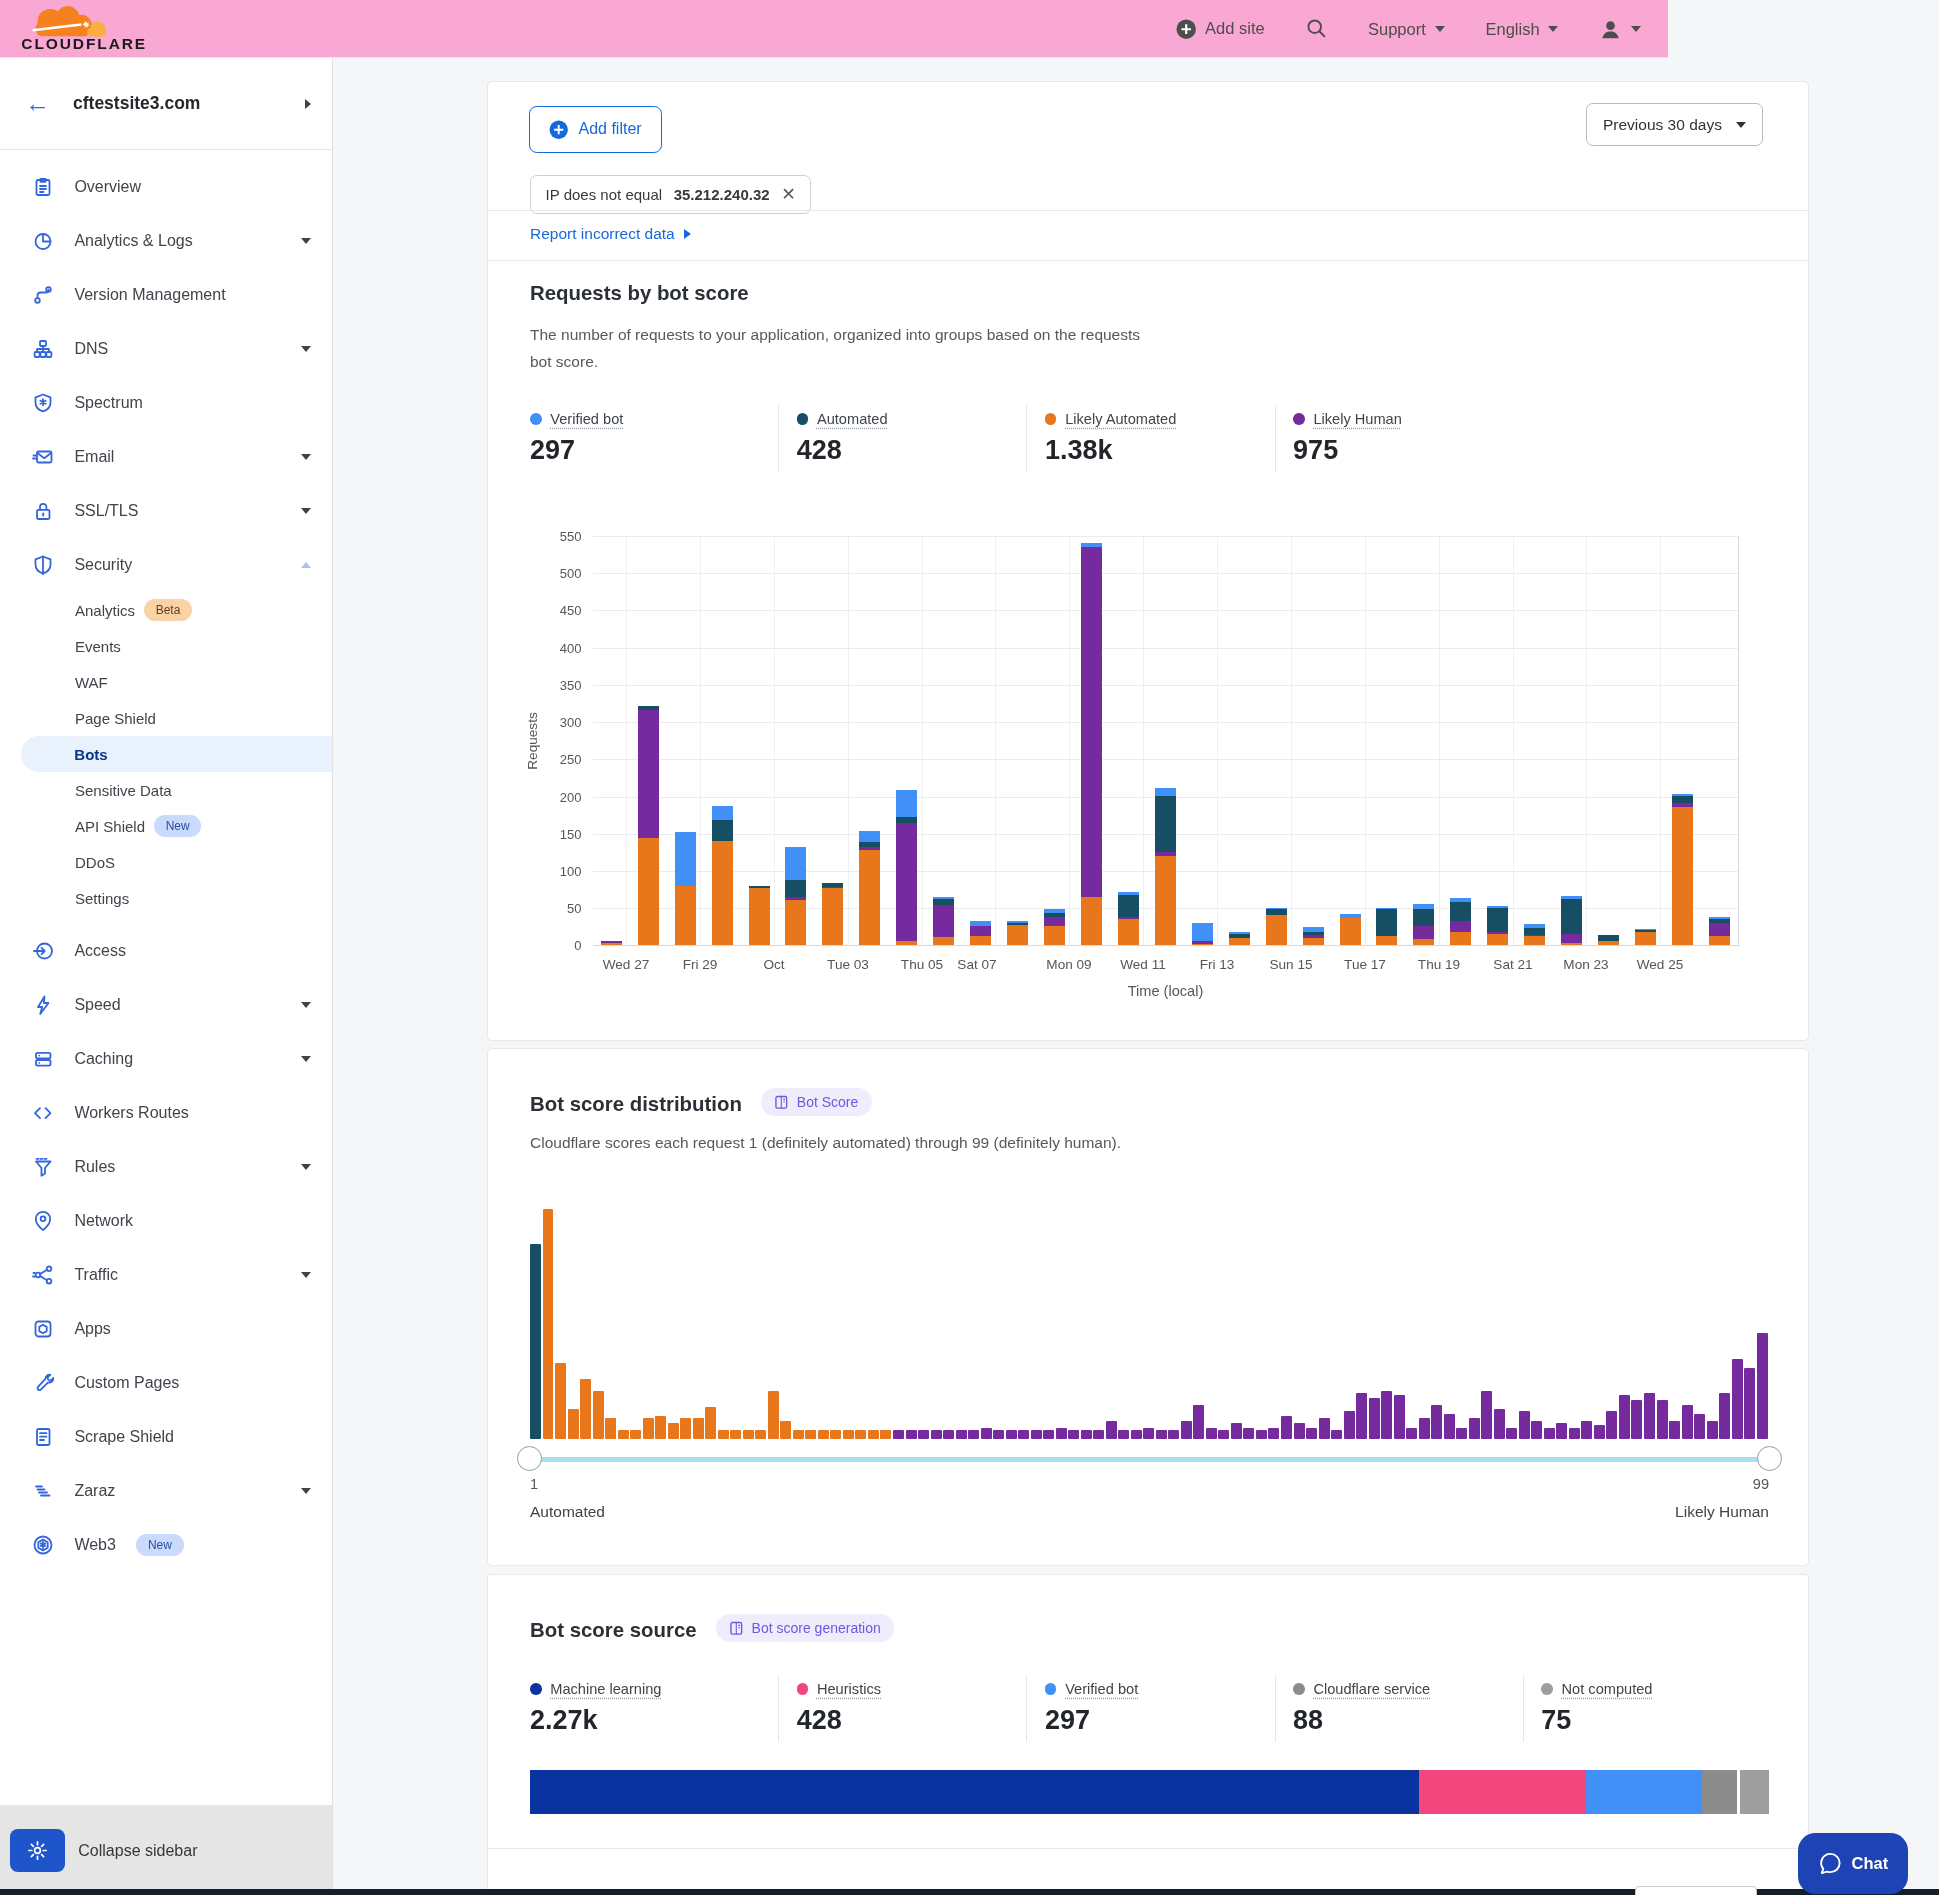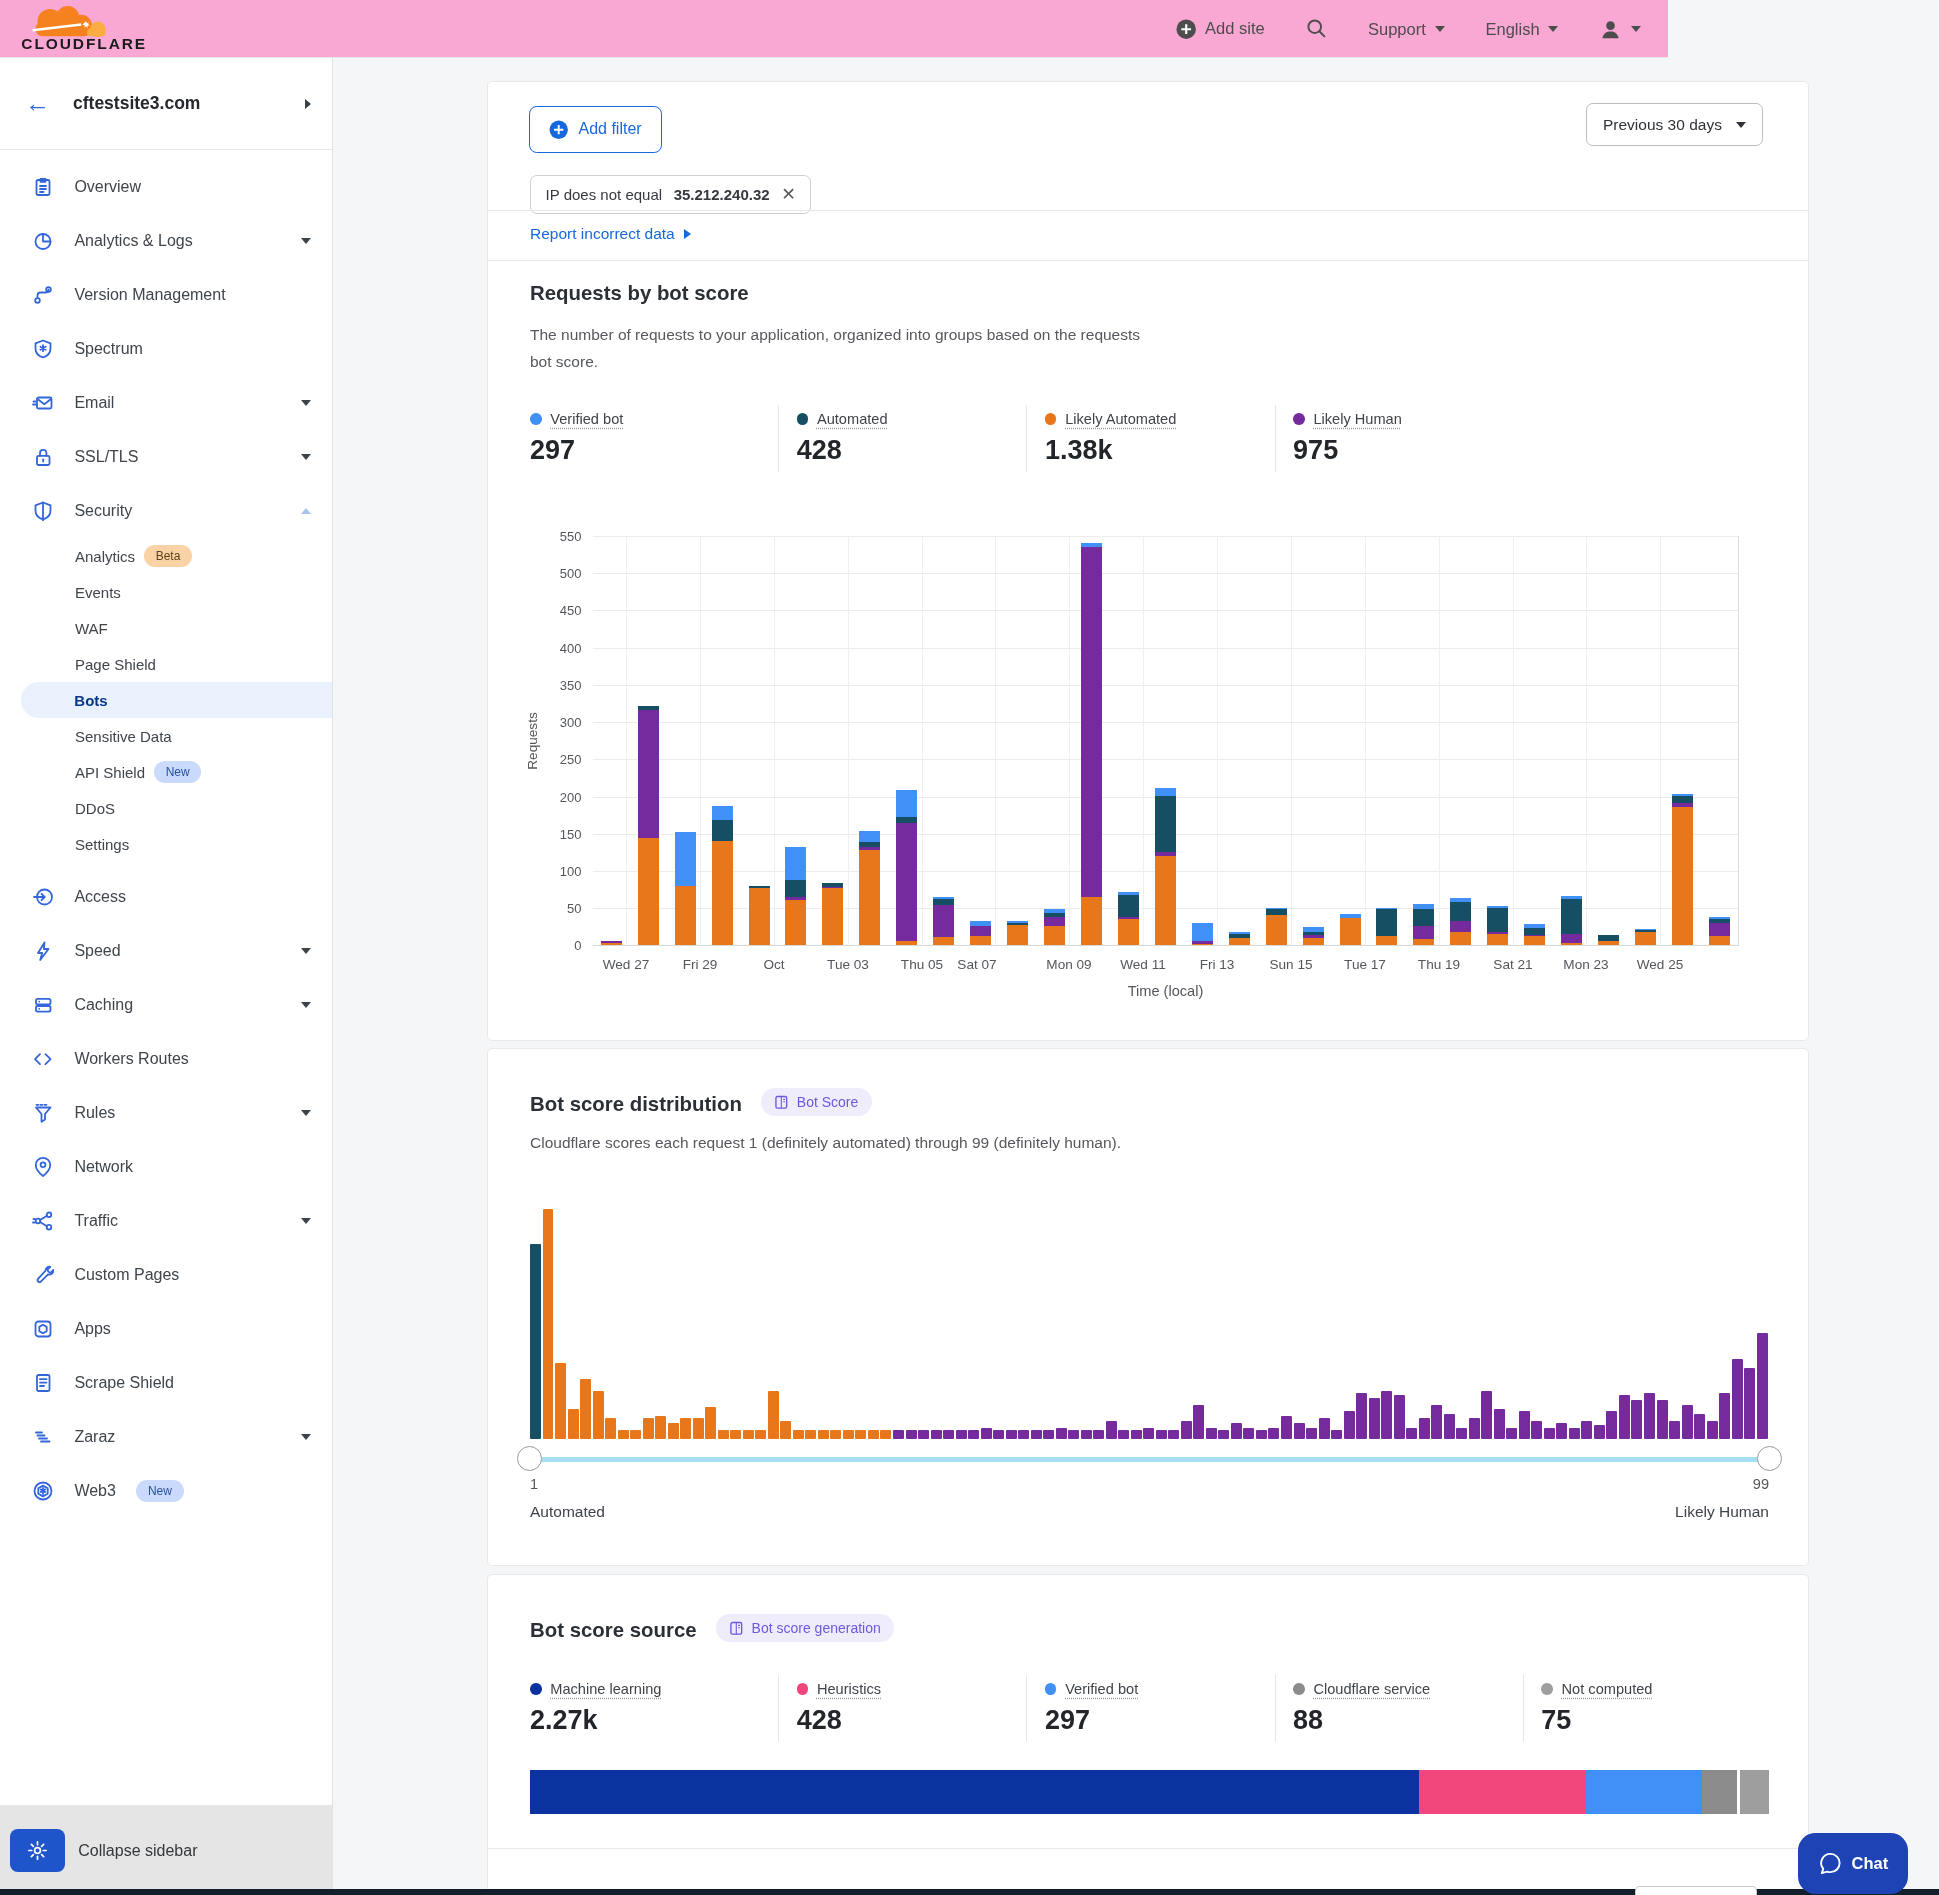--- a/index.html
+++ b/index.html
@@ -181,20 +181,34 @@
               <circle cx="16.5" cy="5.5" r="2.3" fill="none" stroke="#3366D9" stroke-width="1.8" stroke-linecap="round" stroke-linejoin="round"></circle>
               <path d="M5.5 14v-2.5c0-2 1.2-3 3.2-3h4.6c2 0 3.2-1 3.2-3" fill="none" stroke="#3366D9" stroke-width="1.8" stroke-linecap="round" stroke-linejoin="round"></path>
             </svg>
           </span>
           <span>Version Management</span>
           <span class="flexfill"></span>
         </div>
         <div class="nav-item">
           <span class="nav-icon">
             <svg width="22" height="22" viewBox="0 0 22 22">
+              <rect x="8" y="3" width="6" height="5" rx="1" fill="none" stroke="#3366D9" stroke-width="1.8" stroke-linecap="round" stroke-linejoin="round"></rect>
+              <rect x="2.6" y="14" width="5" height="5" rx="1" fill="none" stroke="#3366D9" stroke-width="1.8" stroke-linecap="round" stroke-linejoin="round"></rect>
+              <rect x="8.5" y="14" width="5" height="5" rx="1" fill="none" stroke="#3366D9" stroke-width="1.8" stroke-linecap="round" stroke-linejoin="round"></rect>
+              <rect x="14.4" y="14" width="5" height="5" rx="1" fill="none" stroke="#3366D9" stroke-width="1.8" stroke-linecap="round" stroke-linejoin="round"></rect>
+              <path d="M11 8v3M11 11v3M5.1 14v-3h11.8v3" fill="none" stroke="#3366D9" stroke-width="1.8" stroke-linecap="round" stroke-linejoin="round"></path>
+            </svg>
+          </span>
+          <span>DNS</span>
+          <span class="flexfill"></span>
+          <span class="chev-d"></span>
+        </div>
+        <div class="nav-item">
+          <span class="nav-icon">
+            <svg width="22" height="22" viewBox="0 0 22 22">
               <path d="M11 2.5l7.5 2.8v5.2c0 4.6-3.2 7.6-7.5 8.8-4.3-1.2-7.5-4.2-7.5-8.8V5.3z" fill="none" stroke="#3366D9" stroke-width="1.8" stroke-linecap="round" stroke-linejoin="round"></path>
               <path d="M11 7.2v6M8.4 8.7l5.2 3M13.6 8.7l-5.2 3" fill="none" stroke="#3366D9" stroke-width="1.8" stroke-linecap="round" stroke-linejoin="round"></path>
             </svg>
           </span>
           <span>Spectrum</span>
           <span class="flexfill"></span>
         </div>
         <div class="nav-item">
           <span class="nav-icon">
             <svg width="22" height="22" viewBox="0 0 22 22">
@@ -331,34 +345,34 @@
               <path d="M8 10l7-4.2M8 12l7 4.2M1.5 9h1.3M1 12.5h1.6" fill="none" stroke="#3366D9" stroke-width="1.8" stroke-linecap="round" stroke-linejoin="round"></path>
             </svg>
           </span>
           <span>Traffic</span>
           <span class="flexfill"></span>
           <span class="chev-d"></span>
         </div>
         <div class="nav-item">
           <span class="nav-icon">
             <svg width="22" height="22" viewBox="0 0 22 22">
-              <path d="M13.4 6.8a4.2 4.2 0 0 1 4.9-4l-2.9 2.9 1 2.1 2.1 1 2.9-2.9a4.2 4.2 0 0 1-5.3 4.5l-7.3 7.3a2 2 0 0 1-2.8-2.8z" fill="none" stroke="#3366D9" stroke-width="1.8" stroke-linecap="round" stroke-linejoin="round"></path>
-            </svg>
-          </span>
-          <span>Custom Pages</span>
-          <span class="flexfill"></span>
-        </div>
-        <div class="nav-item">
-          <span class="nav-icon">
-            <svg width="22" height="22" viewBox="0 0 22 22">
               <rect x="3.5" y="3.5" width="15" height="15" rx="3" fill="none" stroke="#3366D9" stroke-width="1.8" stroke-linecap="round" stroke-linejoin="round"></rect>
               <path d="M11 6.8l3.7 2.1v4.2L11 15.2l-3.7-2.1V8.9z" fill="none" stroke="#3366D9" stroke-width="1.8" stroke-linecap="round" stroke-linejoin="round"></path>
             </svg>
           </span>
           <span>Apps</span>
+          <span class="flexfill"></span>
+        </div>
+        <div class="nav-item">
+          <span class="nav-icon">
+            <svg width="22" height="22" viewBox="0 0 22 22">
+              <path d="M13.4 6.8a4.2 4.2 0 0 1 4.9-4l-2.9 2.9 1 2.1 2.1 1 2.9-2.9a4.2 4.2 0 0 1-5.3 4.5l-7.3 7.3a2 2 0 0 1-2.8-2.8z" fill="none" stroke="#3366D9" stroke-width="1.8" stroke-linecap="round" stroke-linejoin="round"></path>
+            </svg>
+          </span>
+          <span>Custom Pages</span>
           <span class="flexfill"></span>
         </div>
         <div class="nav-item">
           <span class="nav-icon">
             <svg width="22" height="22" viewBox="0 0 22 22">
               <rect x="5" y="3" width="12.5" height="16" rx="1.5" fill="none" stroke="#3366D9" stroke-width="1.8" stroke-linecap="round" stroke-linejoin="round"></rect>
               <path d="M8 7.2h6.5M8 10.6h6.5M8 14h4" fill="none" stroke="#3366D9" stroke-width="1.8" stroke-linecap="round" stroke-linejoin="round"></path>
             </svg>
           </span>
           <span>Scrape Shield</span>

